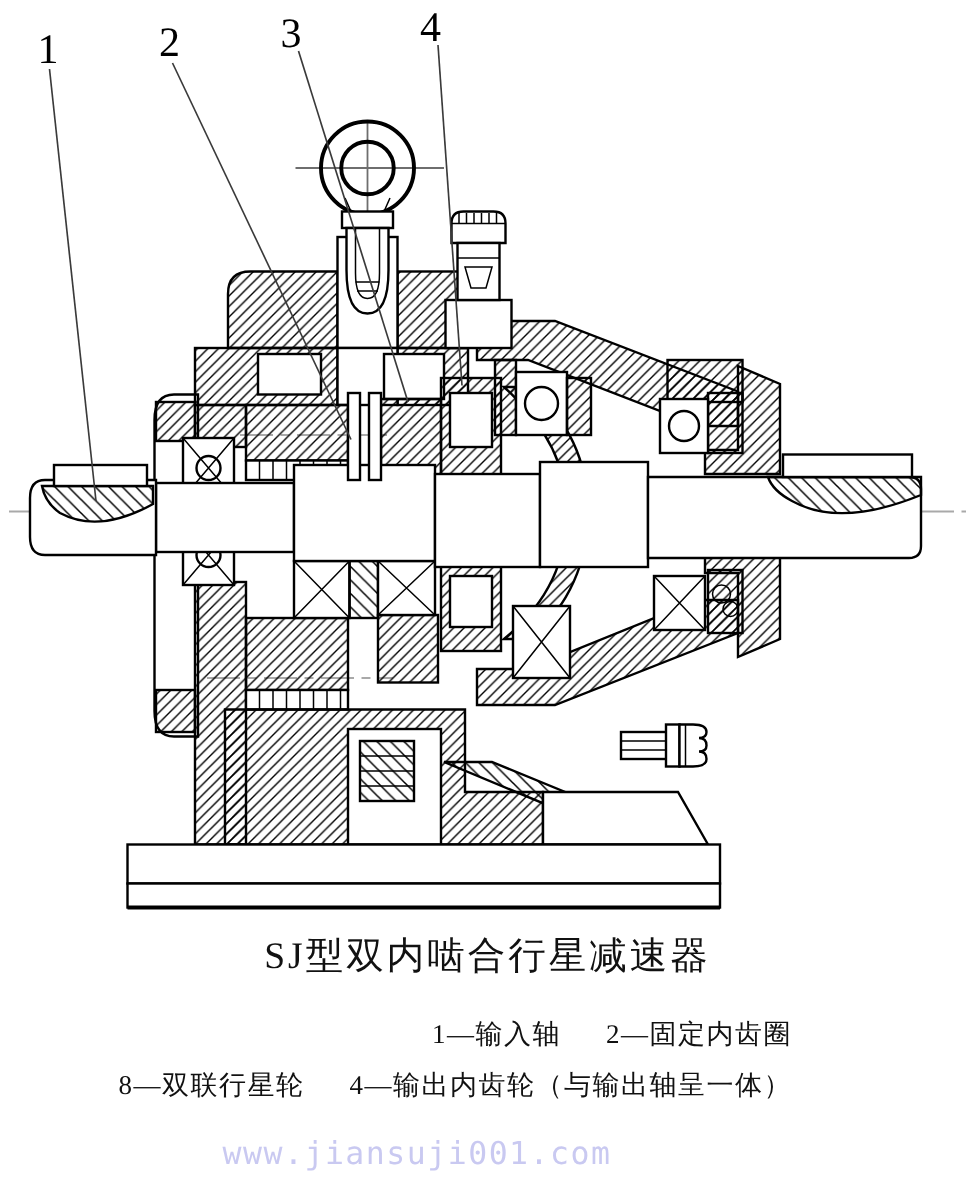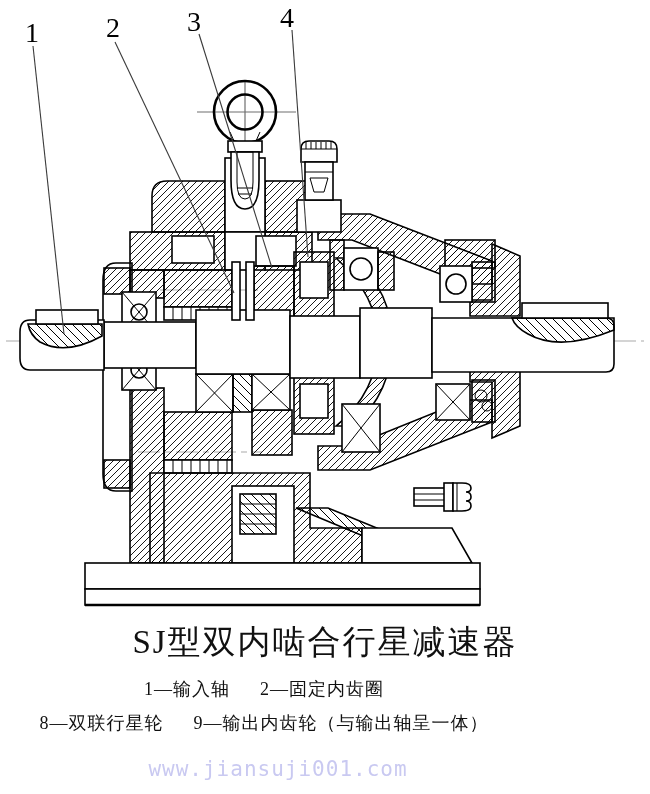--- a/index.html
+++ b/index.html
@@ -12,22 +12,22 @@
   .w{fill:#fff;stroke:#000;stroke-width:1.6;}
   .hu{fill:url(#hU);stroke:#000;stroke-width:1.6;}
   .hd{fill:url(#hD);stroke:#000;stroke-width:1.6;}
   .thin{fill:none;stroke:#000;stroke-width:1;}
   .cl{fill:none;stroke:#a9a9a9;stroke-width:1.2;stroke-dasharray:22 5 6 5;}
   .cross{fill:none;stroke:#6e6e6e;stroke-width:1.2;}
   .ldr{fill:none;stroke:#3a3a3a;stroke-width:1.1;}
   .num{font-family:"Liberation Serif",serif;font-size:28px;fill:#000;}
   
   .title{position:absolute;top:620px;left:0;width:650px;text-align:center;
-         font-size:33px;letter-spacing:2px;}
-  .leg{position:absolute;left:0;width:528px;text-align:center;font-size:18px;letter-spacing:1px;}
+         font-size:25px;letter-spacing:2px;}
+  .leg{position:absolute;left:0;width:528px;text-align:right;font-size:18px;letter-spacing:1px;}
   .l1{top:677px;}
   .l2{top:711px;}
   .leg .gap{display:inline-block;width:30px;}
   .wm{position:absolute;top:757px;left:0;width:556px;text-align:center;
       font-family:"DejaVu Sans Mono",monospace;font-size:21px;letter-spacing:1px;color:#c9c9f1;}
 </style>
 </head>
 <body>
 
 <div class="stage">
@@ -208,17 +208,17 @@
     </g>
   </svg>
 
   <div class="title">SJ型双内啮合行星减速器</div>
 
   <div class="leg l1">
     <span>1—输入轴</span><span class="gap"></span><span>2—固定内齿圈</span>
   </div>
 
   <div class="leg l2">
-    <span>8—双联行星轮</span><span class="gap"></span><span>9—输出内齿轮（与输出轴呈一体）</span>
+    <span>8—双联行星轮</span><span class="gap"></span><span>4—输出内齿轮（与输出轴呈一体）</span>
   </div>
 
   <div class="wm">www.jiansuji001.com</div>
 </div>
 
 </body></html>

